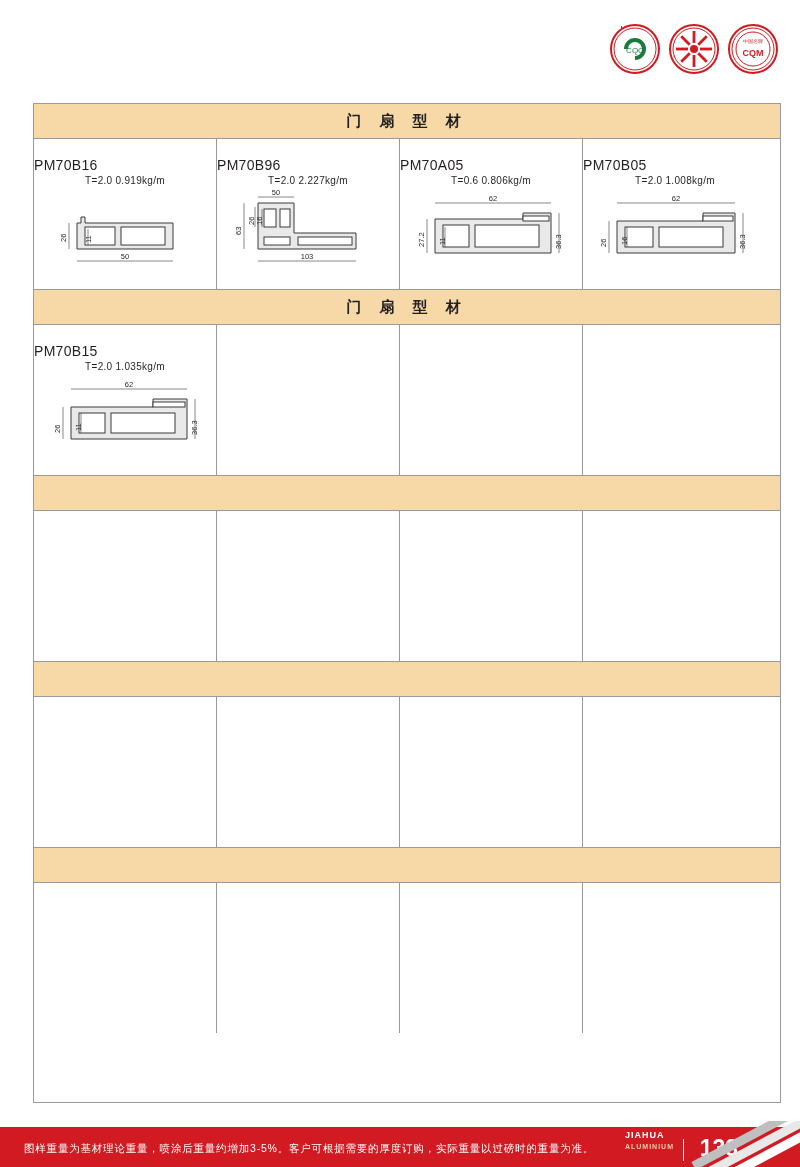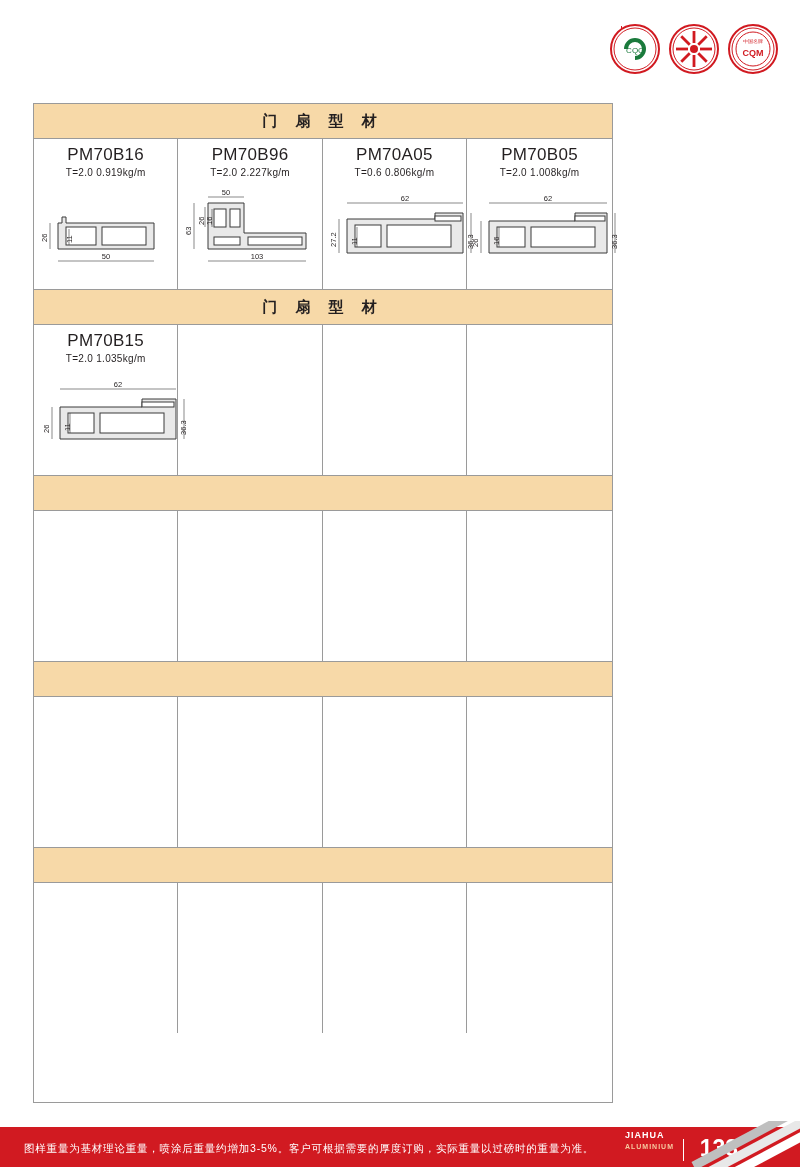--- a/index.html
+++ b/index.html
@@ -32,42 +32,42 @@
     position:absolute;right:22px;top:24px;display:flex;gap:9px;align-items:flex-start;
   }
   .badge{width:46px;height:46px;border-radius:50%;position:relative;}
   .badge.b1{background:#ffffff;border:2px solid #d11a21;}
   .badge.b2{background:#ffffff;border:2px solid #d11a21;}
   .badge.b3{background:#ffffff;border:2px solid #d11a21;}
   .badge svg{position:absolute;left:0;top:0;}
 
   
   .sheet{
-    position:absolute;left:33px;top:103px;width:580px;height:1000px;
+    position:absolute;left:33px;top:103px;width:748px;height:1000px;
     border:1px solid #9a9a9a;box-sizing:border-box;background:#fff;
   }
   .band{
     height:34px;background:#f7d9a8;border-bottom:1px solid #9a9a9a;
     display:flex;align-items:center;justify-content:center;
     font-size:15px;font-weight:bold;letter-spacing:7px;color:#231f20;
   }
   .band.empty{letter-spacing:0;}
   .row{
     display:flex;border-bottom:1px solid #9a9a9a;
   }
   .row:last-child{border-bottom:none;}
   .cell{
     width:183px;box-sizing:border-box;border-right:1px solid #9a9a9a;
     position:relative;
   }
   .cell:last-child{border-right:none;width:184px;}
   .r-tall{height:150px;}
   .r-blank{height:150px;}
   .cell-code{
-    text-align:center;font-size:17px;color:#231f20;margin-top:6px;letter-spacing:.3px;
+    text-align:left;font-size:14px;color:#231f20;margin-top:18px;letter-spacing:.3px;
   }
   .cell-spec{
     text-align:center;font-size:10px;color:#231f20;margin-top:2px;letter-spacing:.3px;
   }
   .figure{position:absolute;left:0;top:48px;width:100%;height:100px;}
   .figure svg{display:block;margin:0 auto;}
 
   
   .footer{
     position:absolute;left:0;bottom:0;width:800px;height:40px;background:#d11a21;

